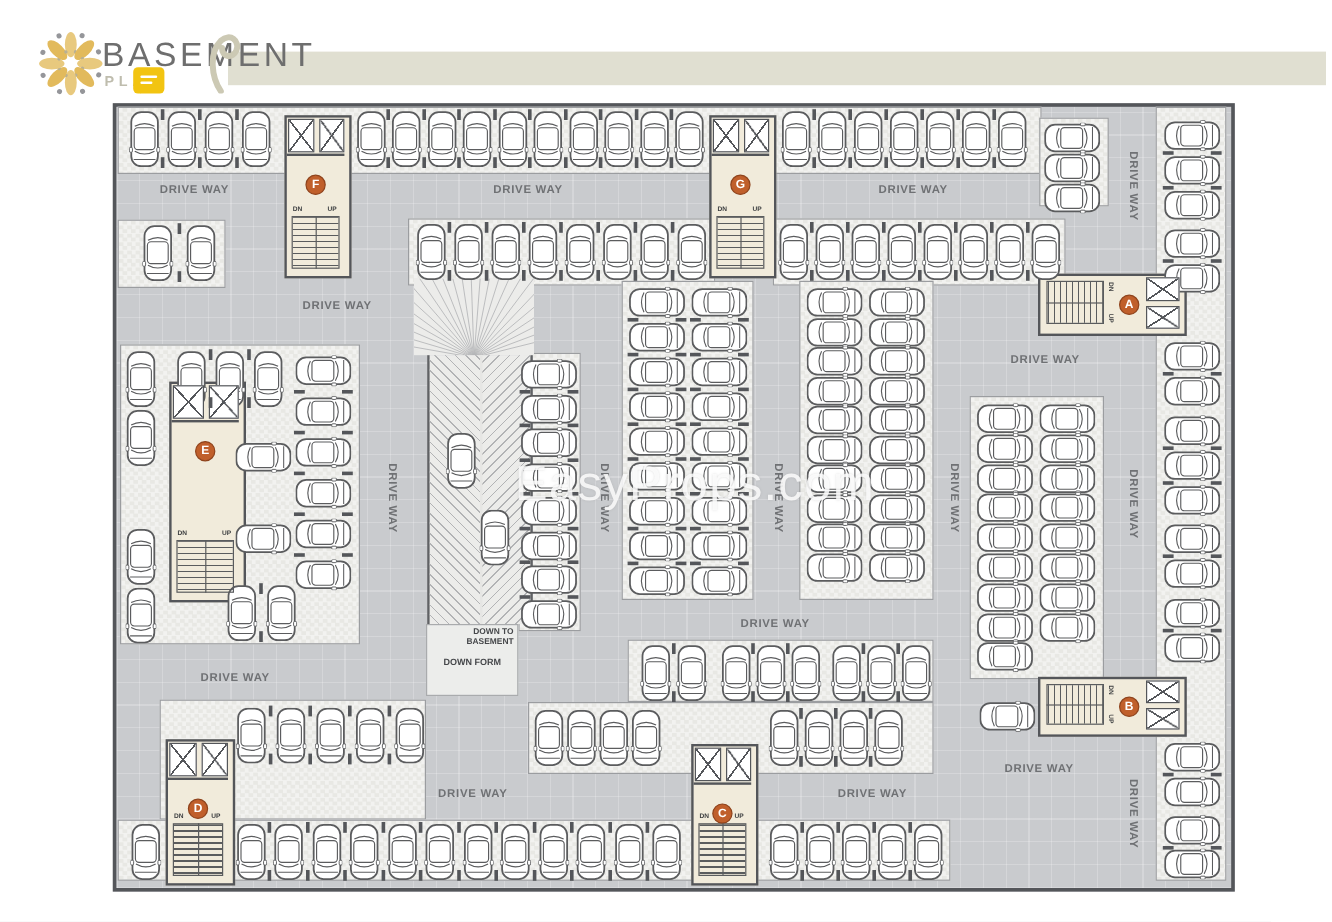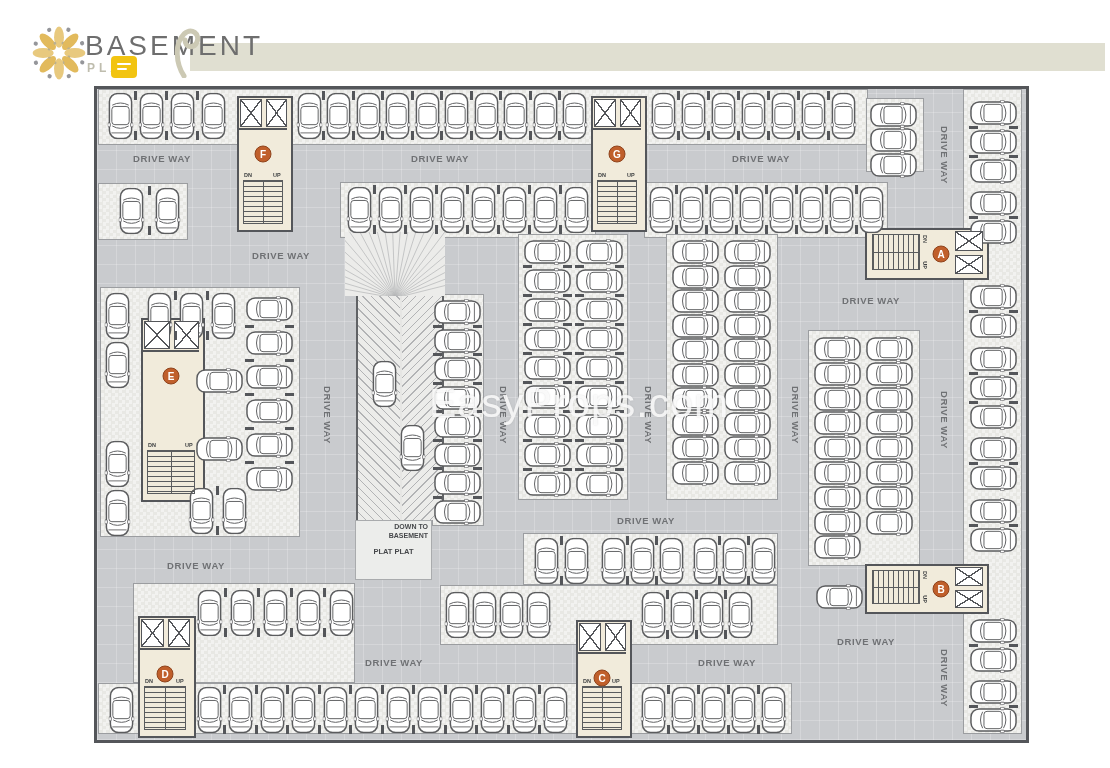--- a/index.html
+++ b/index.html
@@ -141,21 +141,21 @@
           <line x1="50" y1="66" x2="156.7" y2="39.4" stroke="#b3b4b6" stroke-width=".7"></line>
         </svg></div>
       <div class="chev" style="left: 356px; top: 296px; width: 88px; height: 224px; border-left: 2px solid rgb(96, 98, 101); border-right: 2px solid rgb(96, 98, 101);">
         <div class="half hl"></div>
         <div class="half hr"></div>
         <div class="mid"></div>
       </div>
       <div class="plat" style="left: 355px; top: 520px; width: 77px; height: 60px;"></div>
       <div class="ptxt" style="left: 365px; top: 522px; width: 63px; text-align: right;">DOWN TO
 BASEMENT</div>
-      <div class="ptxt" style="left: 363px; top: 547px; width: 61px; text-align: center; font-size: 7.5px;">PLAT PLAT</div>
+      <div class="ptxt" style="left: 363px; top: 547px; width: 61px; text-align: center; font-size: 7.5px;">DOWN FORM</div>
       <div class="tower" style="left: 237px; top: 96px; width: 56px; height: 136px;"></div>
       <div class="lift" style="left: 240px; top: 99px; width: 21.5px; height: 28px;"></div>
       <div class="lift" style="left: 265.5px; top: 99px; width: 21.5px; height: 28px;"></div>
       <div class="" style="left: 239px; top: 128px; width: 48px; height: 2px; background: rgb(84, 86, 90); z-index: 3;"></div>
       <div class="badge" style="left: 263px; top: 154px;">F</div>
       <div class="stairs v" style="left: 243px; top: 180px; width: 40px; height: 44px;"></div>
       <div class="smid" style="left: 263px; top: 180px; width: 1px; height: 44px;"></div>
       <div class="dnup" style="left: 244px; top: 172px;">DN</div>
       <div class="dnup" style="left: 273px; top: 172px;">UP</div>
       <div class="tower" style="left: 591px; top: 96px; width: 56px; height: 136px;"></div>

